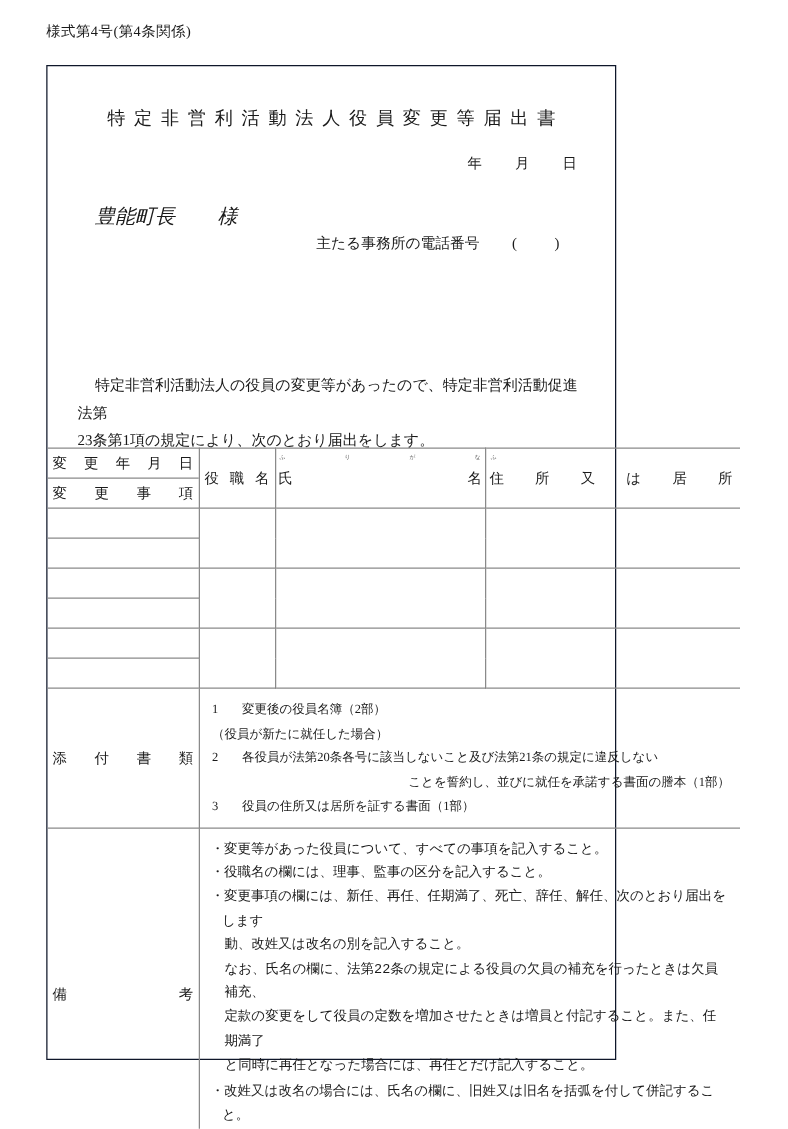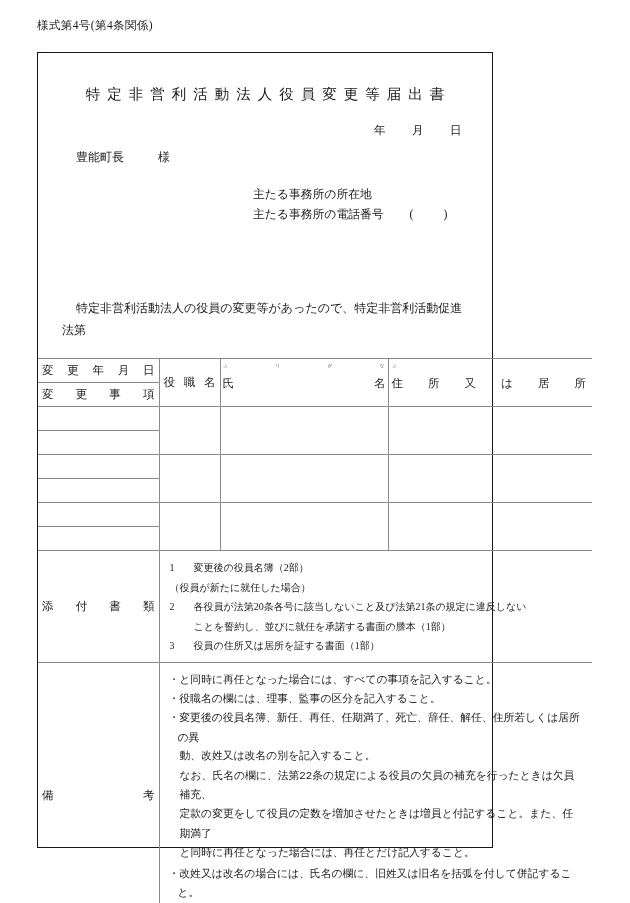--- a/index.html
+++ b/index.html
@@ -64,23 +64,24 @@
     top: 70px;
     font-size: 11.5px;
     letter-spacing: 0.5px;
     white-space: nowrap;
   }
   .date-line .gap { display: inline-block; width: 26px; }
 
   .addressee {
     position: absolute;
     left: 38px;
-    top: 96px;
-    font-size: 12px;
-    white-space: nowrap;
+    top: 110px;
+    font-size: 16px;
+    white-space: nowrap;
+    font-style: italic;
   }
   .addressee .sama { display: inline-block; margin-left: 34px; }
 
   .applicant {
     position: absolute;
     left: 215px;
     top: 132px;
     font-size: 11.8px;
     line-height: 19.6px;
     white-space: nowrap;
@@ -211,21 +212,21 @@
     display: flex;
     align-items: center;
   }
   .attach-body {
     padding: 7px 8px 6px 10px;
     font-size: 10px;
     line-height: 19.5px;
   }
   .attach-body .item { white-space: nowrap; }
   .attach-body .num { display: inline-block; width: 24px; }
-  .attach-body .cont { display: block; padding-left: 24px; }
+  .attach-body .cont { display: block; padding-left: 24px; text-align: right; }
   .attach-body .paren-line { padding-left: 0; }
 
   
   .notes-body {
     padding: 7px 9px 6px 9px;
     font-size: 10.8px;
     line-height: 19.4px;
   }
   .notes-body .bullet { display: block; text-indent: -9px; padding-left: 9px; }
   .notes-body .sub { display: block; padding-left: 11px; font-family: Liberation Mono, monospace; }
@@ -244,29 +245,27 @@
     <div class="date-line">
       <span>年</span><span class="gap"></span><span>月</span><span class="gap"></span><span>日</span>
     </div>
 
     <div class="addressee">
       <span>豊能町長</span><span class="sama">様</span>
     </div>
 
     <div class="applicant">
       <div class="row">
-        <span>主たる事務所の所在地</span>
-      </div>
-      <div class="row">
         <span>主たる事務所の電話番号</span><span class="tel-paren"><span>(</span><span class="inner"></span><span>)</span></span>
       </div>
     </div>
 
     <div class="statement">
       <span>特定非営利活動法人の役員の変更等があったので、特定非営利活動促進法第</span>
+      <span class="l2">23条第1項の規定により、次のとおり届出をします。</span>
     </div>
   </div>
 
   <table class="form-table">
     <colgroup>
       <col style="width:121px">
       <col style="width:61px">
       <col style="width:168px">
       <col style="width:204px">
     </colgroup>
@@ -387,23 +386,23 @@
         <td class="no-left">
           <div class="attach-label">
             <div class="justify" style="width:100%">
               <span>備</span>
                 <span>考</span>
             </div>
           </div>
         </td>
         <td colspan="3" class="no-right">
           <div class="notes-body">
-            <span class="bullet">・と同時に再任となった場合には、すべての事項を記入すること。</span>
+            <span class="bullet">・変更等があった役員について、すべての事項を記入すること。</span>
             <span class="bullet">・役職名の欄には、理事、監事の区分を記入すること。</span>
-            <span class="bullet">・変更後の役員名簿、新任、再任、任期満了、死亡、辞任、解任、住所若しくは居所の異</span>
+            <span class="bullet">・変更事項の欄には、新任、再任、任期満了、死亡、辞任、解任、次のとおり届出をします</span>
             <span class="sub">動、改姓又は改名の別を記入すること。</span>
             <span class="sub">なお、氏名の欄に、法第22条の規定による役員の欠員の補充を行ったときは欠員補充、</span>
             <span class="sub">定款の変更をして役員の定数を増加させたときは増員と付記すること。また、任期満了</span>
             <span class="sub">と同時に再任となった場合には、再任とだけ記入すること。</span>
             <span class="bullet">・改姓又は改名の場合には、氏名の欄に、旧姓又は旧名を括弧を付して併記すること。</span>
             <span class="bullet">・法とは、特定非営利活動促進法をいう。</span>
           </div>
         </td>
       </tr>
     </tbody>

